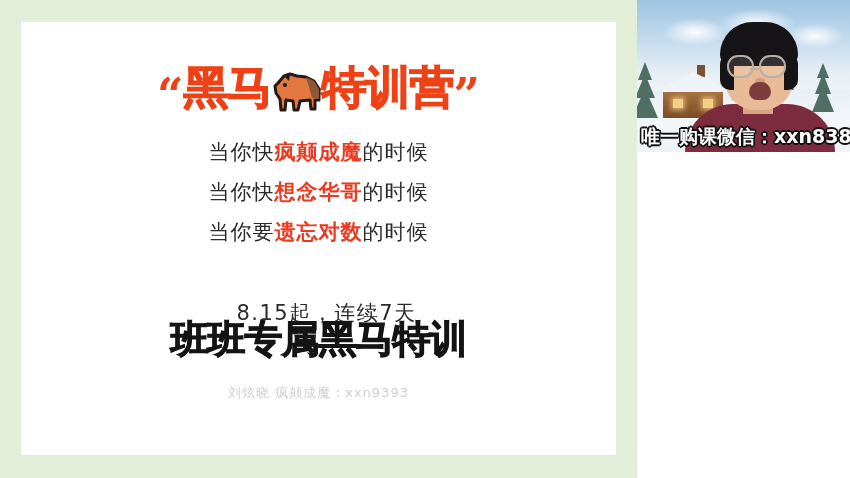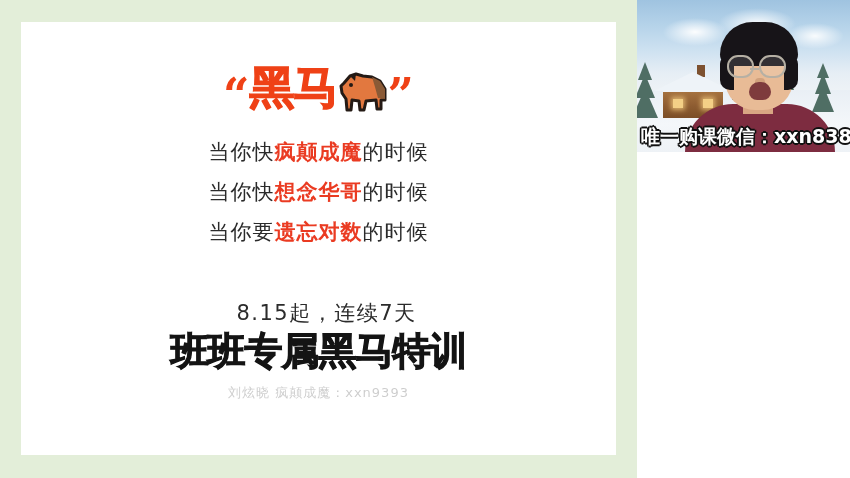--- a/index.html
+++ b/index.html
@@ -118,21 +118,21 @@
     text-align: center;
     font-family: "DejaVu Sans", sans-serif;
     font-weight: bold;
     font-size: 38px;
     line-height: 1.05;
     letter-spacing: -1px;
     white-space: nowrap;
     color: #141414;
     -webkit-text-stroke: 1px #141414;
   }
-  #big-line-1 { top: 310px; }
+  #big-line-1 { top: 298px; }
   #big-line-2 {
     top: 369px;
     font-size: 40px;
     letter-spacing: -2px;
   }
   #big-line-2 .red {
     color: #ee2012;
     -webkit-text-stroke: 1.2px #ee2012;
   }
 
@@ -378,20 +378,21 @@
         <span class="quote-mark">“</span>
         <span class="title-part">黑马</span>
         <span class="horse-icon">
           <svg viewBox="0 0 54 50" width="54" height="50" xmlns="http://www.w3.org/2000/svg">
             <path d="M8 14 L14 7 L20 5 L27 7 L36 8 L44 12 L49 20 L49 31 L45 31 L45 40 L41 40 L40 31 L30 32 L28 41 L24 41 L23 32 L16 31 L15 41 L11 41 L10 30 L6 24 L5 17 Z" fill="#e2783f" stroke="#241a15" stroke-width="3" stroke-linejoin="round"></path>
             <path d="M36 8 L44 12 L49 20 L49 30 L42 29 L39 18 Z" fill="#8a5a36"></path>
             <path d="M14 7 L20 5 L19 12 Z" fill="#241a15"></path>
             <circle cx="15" cy="16" r="2" fill="#241a15"></circle>
           </svg>
         </span>
+        <span class="title-part">特训营</span>
         <span class="quote-mark">”</span>
       </div>
 
       <div class="poem">
         <div class="poem-line">
           <span>当你快</span><span class="hl">疯颠成魔</span><span>的时候</span>
         </div>
         <div class="poem-line">
           <span>当你快</span><span class="hl">想念华哥</span><span>的时候</span>
         </div>

